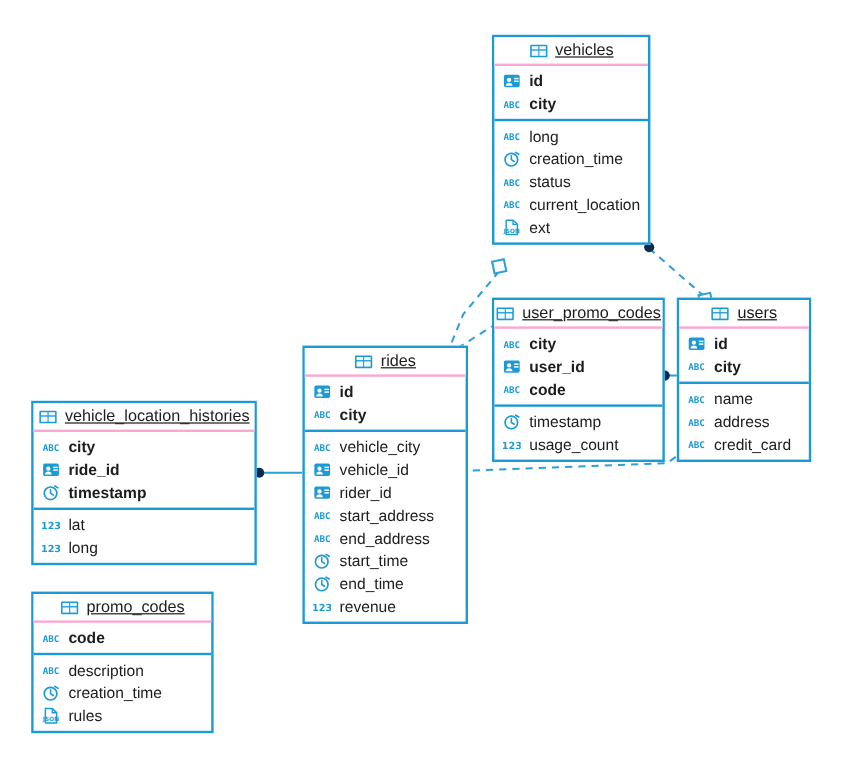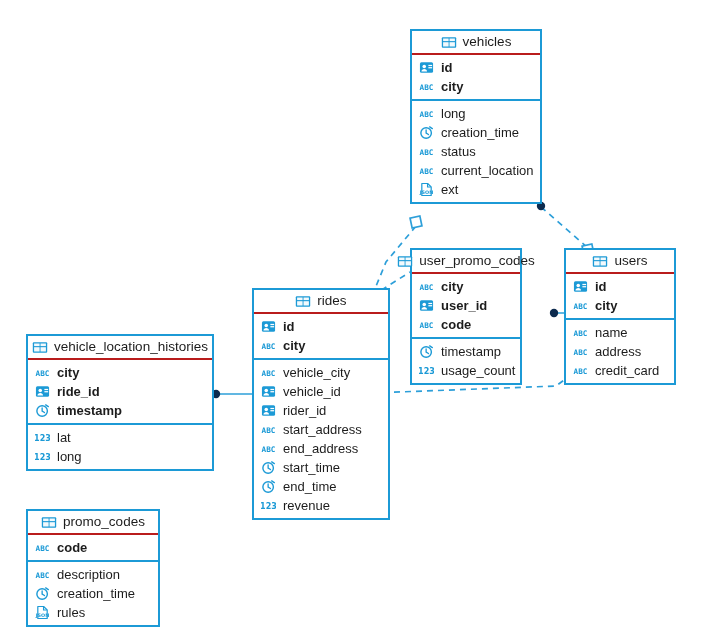--- a/index.html
+++ b/index.html
@@ -18,27 +18,28 @@
     position:absolute;
     background:#ffffff;
     border:2px solid #1c9ad6;
     box-sizing:border-box;
     z-index:5;
   }
   .t-header{
     height:24px;
     display:flex;align-items:center;justify-content:center;
     gap:6px;
-    border-bottom:2px solid #b91c1c;
+    border-bottom:2px solid #f9a8d4;
     background:#ffffff;
     font-size:13.5px;
     color:#1c1c1c;
     padding:0 6px;
     box-sizing:border-box;
     white-space:nowrap;
+    text-decoration:underline;
   }
   .t-section{padding:3px 0 3px 0;box-sizing:border-box;}
   .t-section.keys{border-bottom:2px solid #1c9ad6;}
   .row{
     display:flex;align-items:center;
     gap:7px;
     height:19px;
     padding:0 7px;
     font-size:13px;
     color:#1c1c1c;
@@ -161,21 +162,21 @@
             <svg viewBox="0 0 16 16" class="ico">
               <path d="M3 1.6h6.2L13 5.2v9.2H3z" fill="#fff" stroke="#1c9ad6" stroke-width="1.3" stroke-linejoin="round"></path>
               <path d="M9.1 1.8v3.5h3.6" fill="none" stroke="#1c9ad6" stroke-width="1.2"></path>
               <text x="8" y="12.6" text-anchor="middle" font-family="DejaVu Sans, sans-serif" font-size="5.2" font-weight="bold" fill="#1c9ad6">JSON</text>
             </svg>
           </span>
           <span class="lbl">ext</span>
         </div>
       </div>
     </div>
-    <div class="table" style="left: 410px; top: 248px; width: 112px;">
+    <div class="table" style="left: 410px; top: 248px; width: 144px;">
       <div class="t-header">
         <span style="display: flex;">
           <svg viewBox="0 0 16 13" class="hdr-ico">
             <rect x="0.8" y="1.2" width="14.4" height="10.6" rx="1" fill="#1c9ad6"></rect>
             <rect x="2.1" y="2.5" width="5.5" height="2.6" fill="#fff" opacity="0.95"></rect>
             <rect x="8.5" y="2.5" width="5.4" height="2.6" fill="#fff" opacity="0.95"></rect>
             <rect x="2.1" y="6.2" width="5.5" height="4.3" fill="#fff" opacity="0.95"></rect>
             <rect x="8.5" y="6.2" width="5.4" height="4.3" fill="#fff" opacity="0.95"></rect>
           </svg>
         </span>
@@ -465,21 +466,21 @@
         <div class="row">
           <span style="display: flex;">
             <svg viewBox="0 0 16 16" class="ico">
               <text x="8" y="11.6" text-anchor="middle" font-family="DejaVu Sans, sans-serif" font-size="8.6" font-weight="bold" fill="#1c9ad6">123</text>
             </svg>
           </span>
           <span class="lbl">long</span>
         </div>
       </div>
     </div>
-    <div class="table" style="left: 26px; top: 509px; width: 134px; text-align: center;">
+    <div class="table" style="left: 26px; top: 493px; width: 152px; text-align: center;">
       <div class="t-header">
         <span style="display: flex;">
           <svg viewBox="0 0 16 13" class="hdr-ico">
             <rect x="0.8" y="1.2" width="14.4" height="10.6" rx="1" fill="#1c9ad6"></rect>
             <rect x="2.1" y="2.5" width="5.5" height="2.6" fill="#fff" opacity="0.95"></rect>
             <rect x="8.5" y="2.5" width="5.4" height="2.6" fill="#fff" opacity="0.95"></rect>
             <rect x="2.1" y="6.2" width="5.5" height="4.3" fill="#fff" opacity="0.95"></rect>
             <rect x="8.5" y="6.2" width="5.4" height="4.3" fill="#fff" opacity="0.95"></rect>
           </svg>
         </span>

